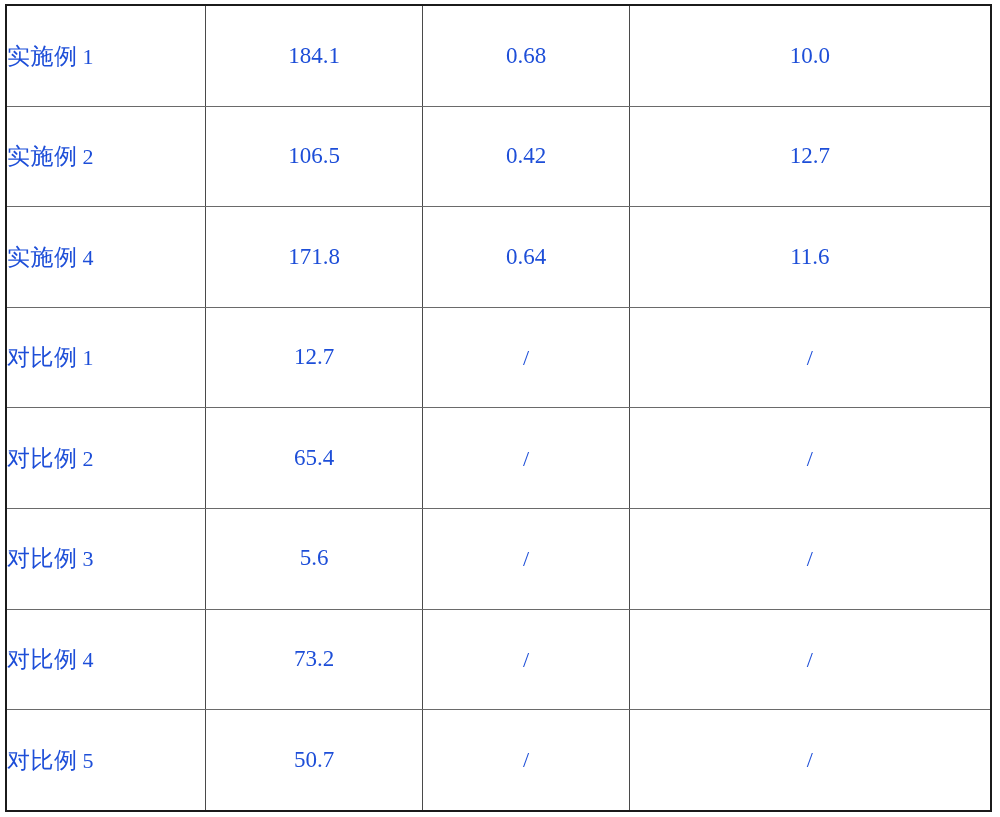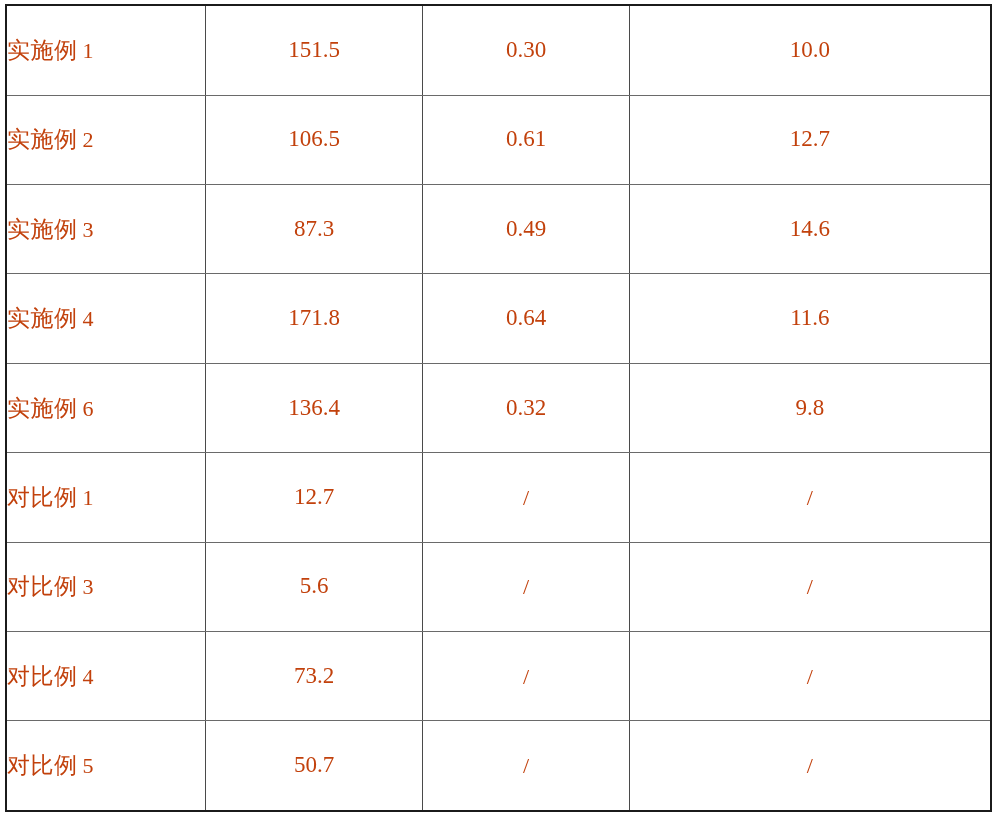--- a/index.html
+++ b/index.html
@@ -42,21 +42,21 @@
   .data-table td {
     border-top: 1px solid #6a6a6a;
     border-bottom: 1px solid #6a6a6a;
     border-left: 1px solid #4a4a4a;
     border-right: 1px solid #4a4a4a;
     height: 73.45px;
     padding: 0;
     vertical-align: middle;
     font-size: 23px;
     line-height: 1.25;
-    color: #c2410c;
+    color: #1d4ed8;
   }
 
   
   .data-table tr:first-child td { border-top: none; }
   .data-table tr:last-child td { border-bottom: none; }
   .data-table td:first-child { border-left: none; }
   .data-table td:last-child { border-right: none; }
 
   
   .col-label  { width: 199px; }
@@ -97,51 +97,45 @@
   <table class="data-table">
     <colgroup>
       <col class="col-label">
       <col class="col-v1">
       <col class="col-v2">
       <col class="col-v3">
     </colgroup>
     <tbody>
         <tr>
           <td class="cell-label"><span class="cjk">实施例</span><span class="num">1</span></td>
-          <td class="cell-value v0">151.5</td>
-          <td class="cell-value v1">0.30</td>
+          <td class="cell-value v0">184.1</td>
+          <td class="cell-value v1">0.68</td>
           <td class="cell-value v2">10.0</td>
         </tr>
         <tr>
           <td class="cell-label"><span class="cjk">实施例</span><span class="num">2</span></td>
           <td class="cell-value v0">106.5</td>
-          <td class="cell-value v1">0.61</td>
+          <td class="cell-value v1">0.42</td>
           <td class="cell-value v2">12.7</td>
-        </tr>
-        <tr>
-          <td class="cell-label"><span class="cjk">实施例</span><span class="num">3</span></td>
-          <td class="cell-value v0">87.3</td>
-          <td class="cell-value v1">0.49</td>
-          <td class="cell-value v2">14.6</td>
         </tr>
         <tr>
           <td class="cell-label"><span class="cjk">实施例</span><span class="num">4</span></td>
           <td class="cell-value v0">171.8</td>
           <td class="cell-value v1">0.64</td>
           <td class="cell-value v2">11.6</td>
         </tr>
         <tr>
-          <td class="cell-label"><span class="cjk">实施例</span><span class="num">6</span></td>
-          <td class="cell-value v0">136.4</td>
-          <td class="cell-value v1">0.32</td>
-          <td class="cell-value v2">9.8</td>
+          <td class="cell-label"><span class="cjk">对比例</span><span class="num">1</span></td>
+          <td class="cell-value v0">12.7</td>
+          <td class="cell-value v1 dash">/</td>
+          <td class="cell-value v2 dash">/</td>
         </tr>
         <tr>
-          <td class="cell-label"><span class="cjk">对比例</span><span class="num">1</span></td>
-          <td class="cell-value v0">12.7</td>
+          <td class="cell-label"><span class="cjk">对比例</span><span class="num">2</span></td>
+          <td class="cell-value v0">65.4</td>
           <td class="cell-value v1 dash">/</td>
           <td class="cell-value v2 dash">/</td>
         </tr>
         <tr>
           <td class="cell-label"><span class="cjk">对比例</span><span class="num">3</span></td>
           <td class="cell-value v0">5.6</td>
           <td class="cell-value v1 dash">/</td>
           <td class="cell-value v2 dash">/</td>
         </tr>
         <tr>

